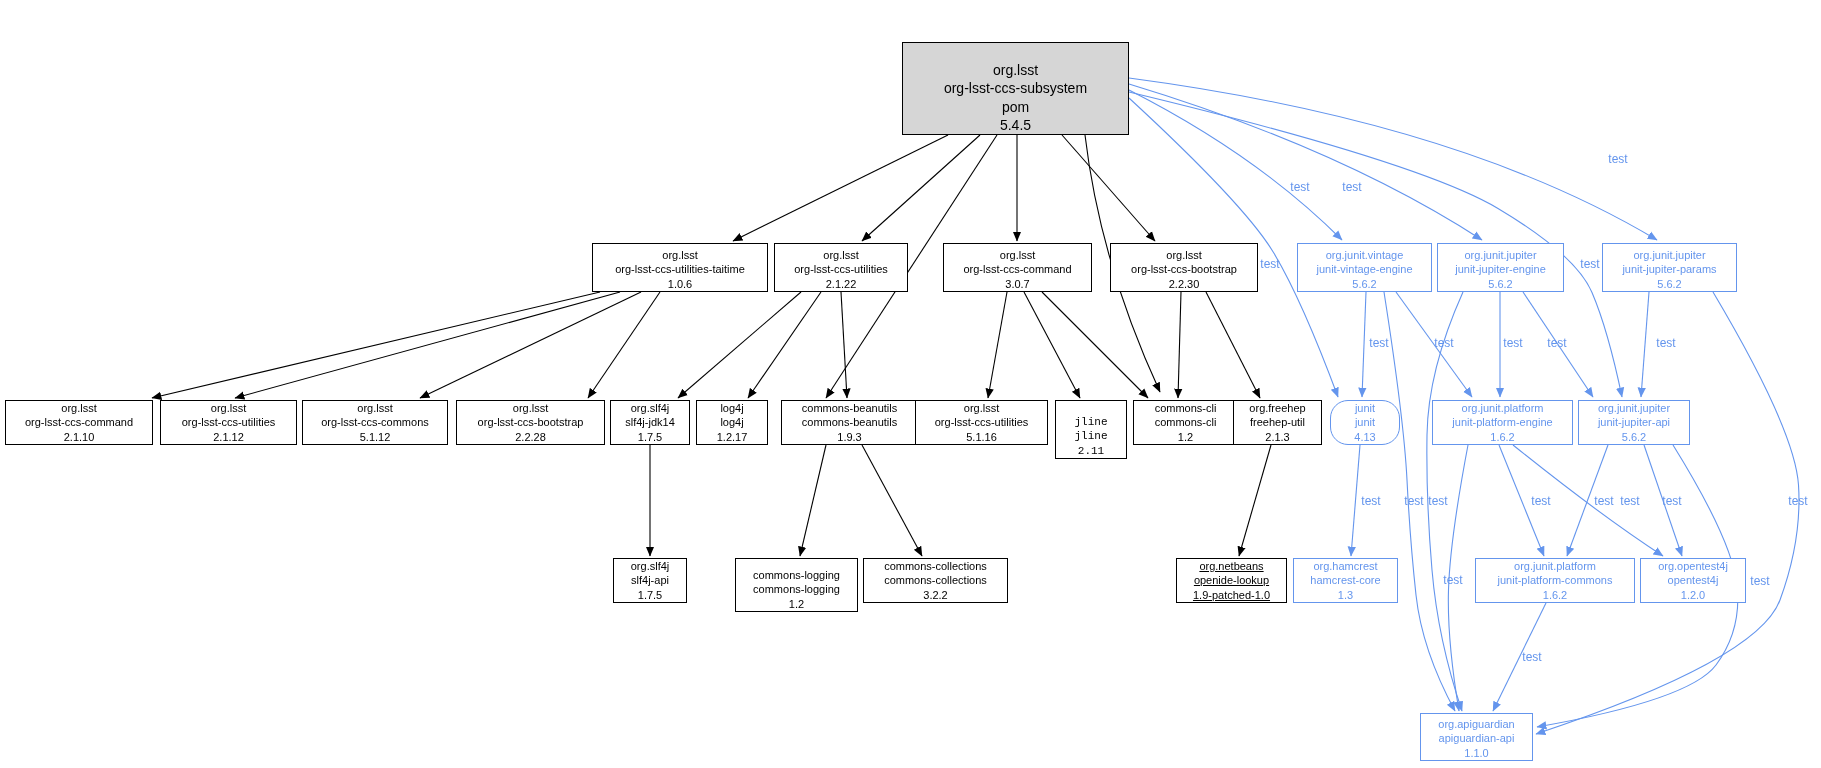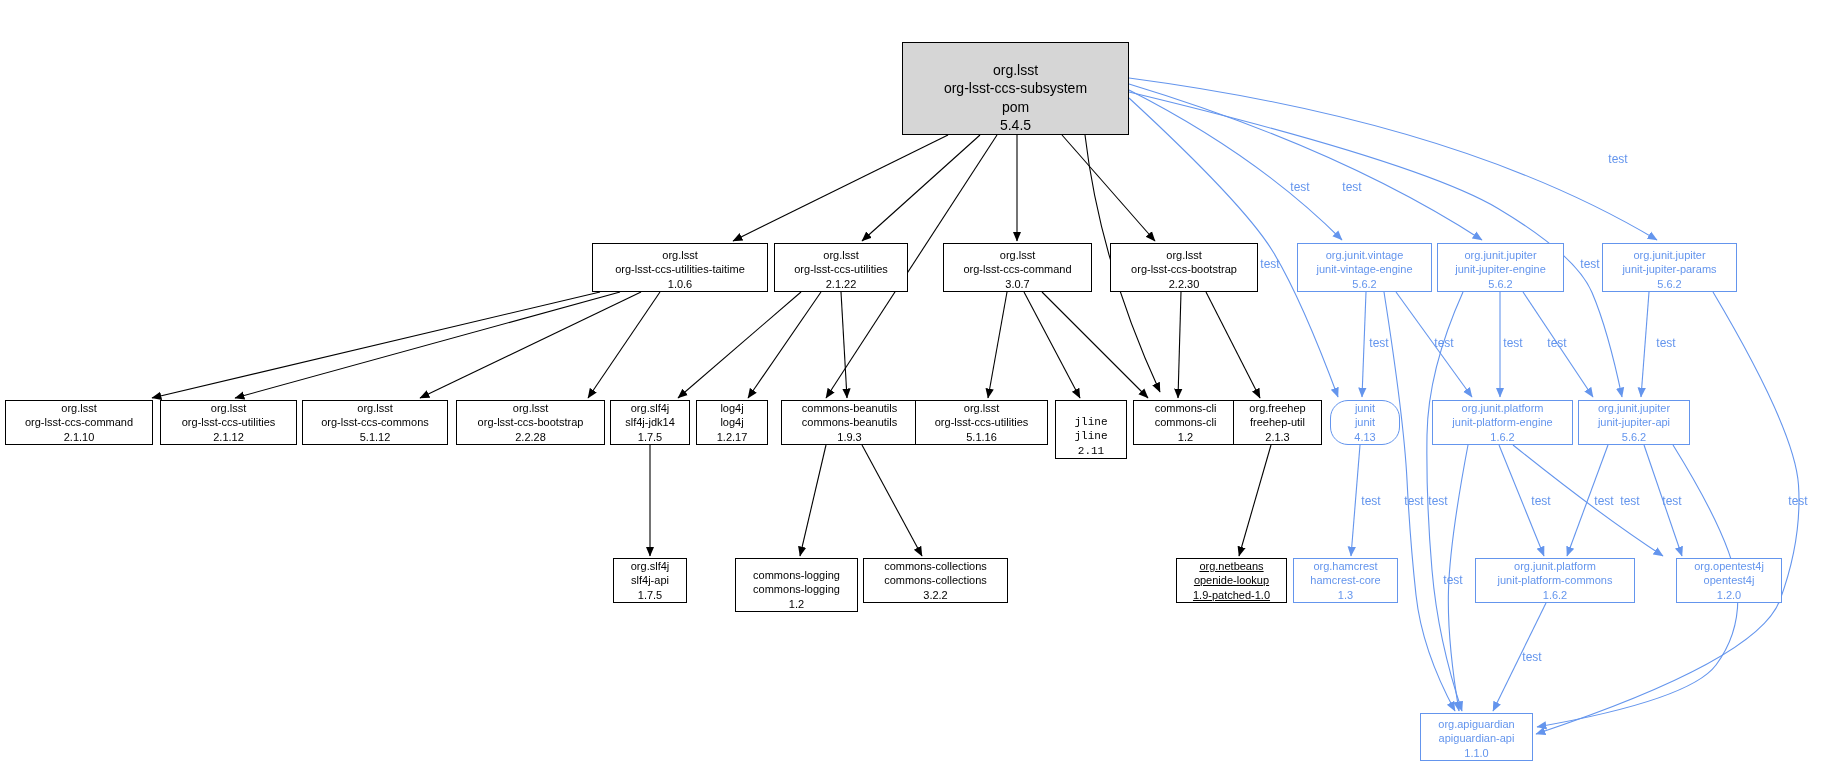--- a/index.html
+++ b/index.html
@@ -235,21 +235,21 @@
       <div class="node test" style="left: 1293px; top: 558px; width: 105px; height: 45px;">
         <div>org.hamcrest</div>
         <div>hamcrest-core</div>
         <div>1.3</div>
       </div>
       <div class="node test" style="left: 1475px; top: 558px; width: 160px; height: 45px;">
         <div>org.junit.platform</div>
         <div>junit-platform-commons</div>
         <div>1.6.2</div>
       </div>
-      <div class="node test" style="left: 1640px; top: 558px; width: 106px; height: 45px; margin-left: 36px;">
+      <div class="node test" style="left: 1640px; top: 558px; width: 106px; height: 45px;">
         <div>org.opentest4j</div>
         <div>opentest4j</div>
         <div>1.2.0</div>
       </div>
       <div class="node test" style="left: 1420px; top: 713px; width: 113px; height: 48px;">
         <div>org.apiguardian</div>
         <div>apiguardian-api</div>
         <div>1.1.0</div>
       </div>
     </div>

